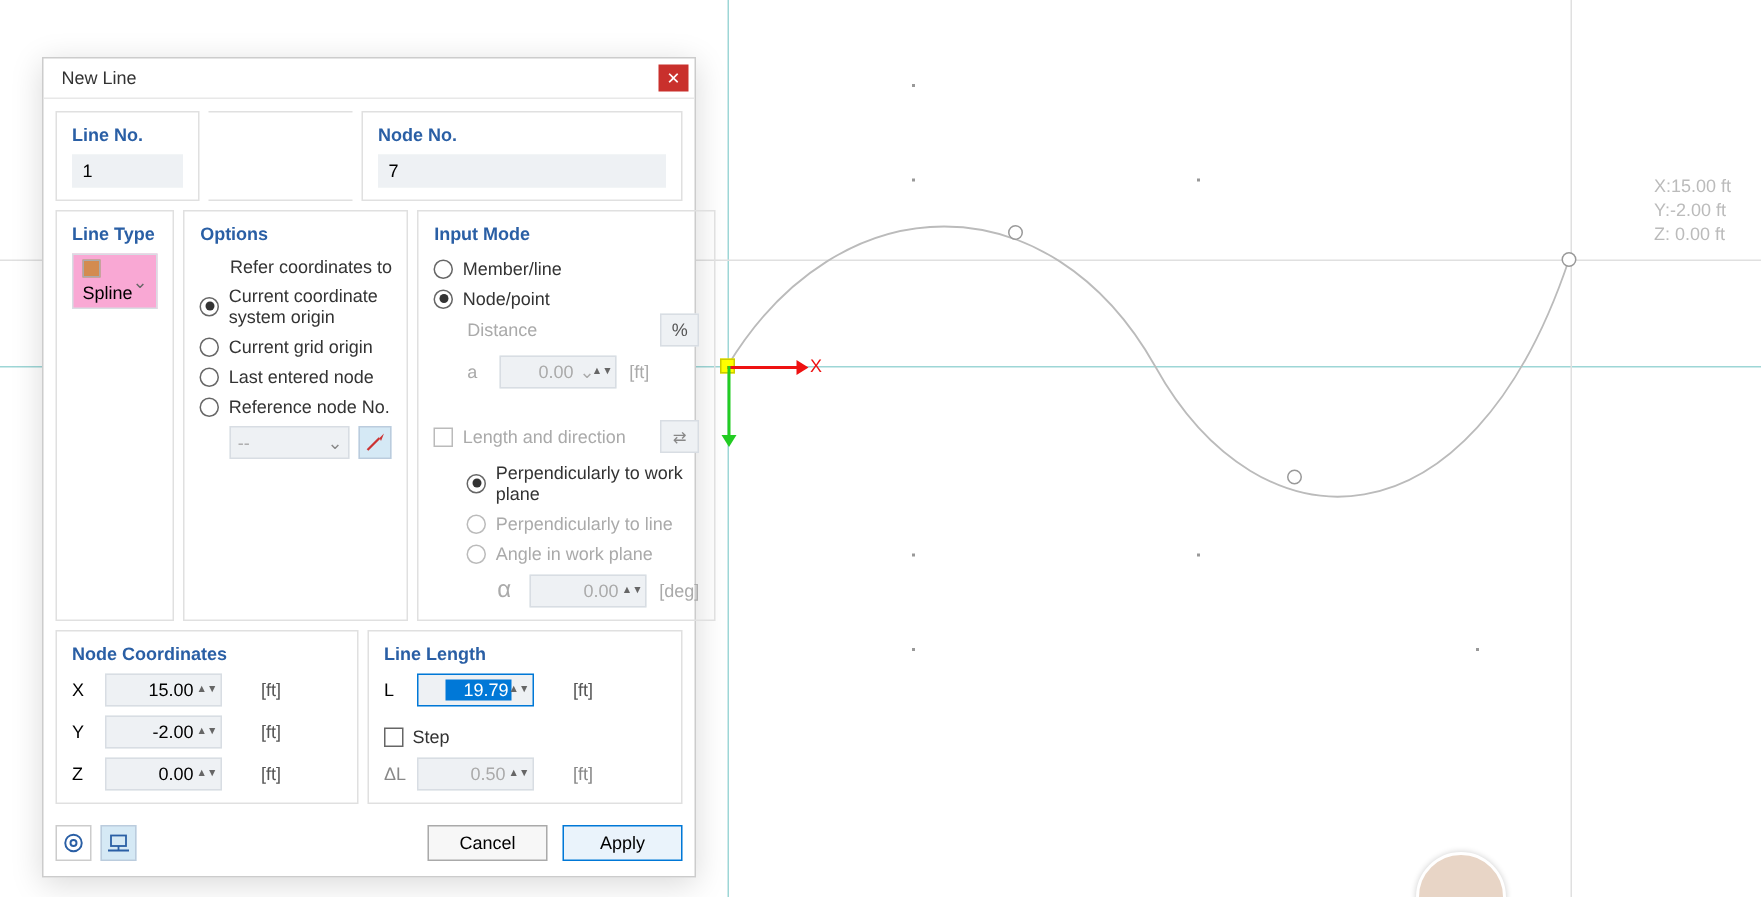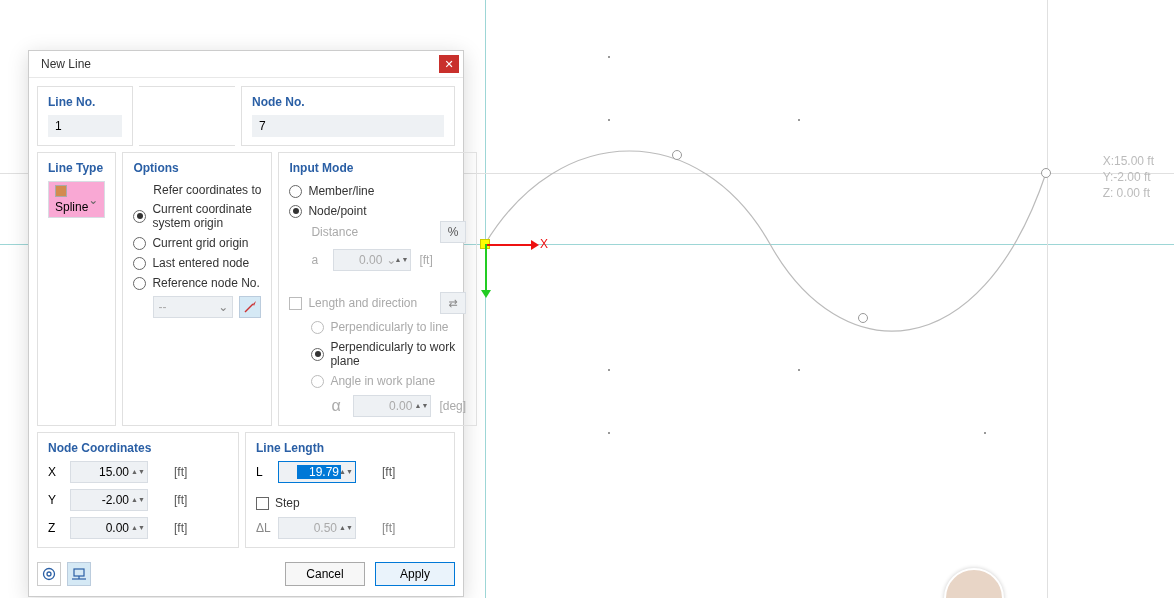--- a/index.html
+++ b/index.html
@@ -8,34 +8,34 @@
   
   .canvas {
     position: absolute; left: 0; top: 0; width: 1174px; height: 598px;
     background: #fff;
   }
   .canvas .dot { position:absolute; width:2px; height:2px; background:#999; }
   .canvas .axis-h { position:absolute; left:0; right:0; top:244px; height:1px; background:#9dd6d6; }
   .canvas .axis-v { position:absolute; top:0; bottom:0; left:485px; width:1px; background:#9dd6d6; }
   .canvas .axis-v2 { position:absolute; top:0; bottom:0; left:1047px; width:1px; background:#e0e0e0; }
   .canvas .axis-h2 { position:absolute; left:0; right:0; top:173px; height:1px; background:#e0e0e0; }
-  .coords { position:absolute; right:20px; top:116px; font-family: "Consolas", monospace; color:#bbb; font-size:12px; line-height:16px;margin-top:37px; }
+  .coords { position:absolute; right:20px; top:116px; font-family: "Consolas", monospace; color:#bbb; font-size:12px; line-height:16px; }
   .origin-arrow-x { position:absolute; left:485px; top:244px; width:50px; height:2px; background:#e11; }
   .origin-arrow-x::after { content:""; position:absolute; right:-4px; top:-4px; border-left:8px solid #e11; border-top:5px solid transparent; border-bottom:5px solid transparent; }
   .origin-arrow-y { position:absolute; left:485px; top:244px; width:2px; height:50px; background:#2c2; }
   .origin-arrow-y::after { content:""; position:absolute; bottom:-4px; left:-4px; border-top:8px solid #2c2; border-left:5px solid transparent; border-right:5px solid transparent; }
   .axis-label-x { position:absolute; left:540px; top:237px; color:#e11; font-size:12px; }
   .origin-square { position:absolute; left:480px; top:239px; width:10px; height:10px; background:#ff0; border:1px solid #cc0; }
   .handle { position:absolute; width:10px; height:10px; border-radius:50%; background:#fff; border:1px solid #999; }
   .spline-path { position:absolute; left:0; top:0; pointer-events:none; }
 
   
   .dialog {
     position:absolute; left:28px; top:38px; width:436px;
-    background:#fff; border:1px solid #ccc; box-shadow:0 4px 20px rgba(0,0,0,0.15);margin-top:12px;
+    background:#fff; border:1px solid #ccc; box-shadow:0 4px 20px rgba(0,0,0,0.15);
   }
   .dialog-title {
     display:flex; align-items:center; justify-content:space-between;
     padding:4px 4px 4px 12px; font-size:12px; color:#333;
     border-bottom:1px solid #e8e8e8;
   }
   .dialog-close { width:20px; height:18px; background:#c9302c; color:#fff; font-size:11px; display:flex; align-items:center; justify-content:center; cursor:pointer; }
   .dialog-body { display:flex; flex-direction:column; gap:6px; padding:8px; }
   .dialog-row { display:flex; gap:6px;border-radius:28px; }
   .panel {
@@ -215,27 +215,27 @@
             </div>
             <span class="unit" style="color:#aaa">[ft]</span>
           </div>
         </div>
 
         <div class="option-row dim" style="margin-top:18px;">
           <span class="checkbox dim"></span>
           <span>Length and direction</span>
           <span class="swap-btn" style="margin-left:auto">⇄</span>
         </div>
+        <div class="option-row" style="padding-left:22px">
+          <span class="radio checked"></span>
+          <span>Perpendicularly to work plane</span>
+        </div>
         <div class="option-row dim" style="padding-left:22px">
           <span class="radio dim"></span>
           <span>Perpendicularly to line</span>
-        </div>
-        <div class="option-row" style="padding-left:22px">
-          <span class="radio checked"></span>
-          <span>Perpendicularly to work plane</span>
         </div>
         <div class="option-row dim" style="padding-left:22px">
           <span class="radio dim"></span>
           <span>Angle in work plane</span>
         </div>
         <div style="display:flex; align-items:center; gap:8px; padding-left:42px; margin-top:4px;">
           <span style="width:14px; color:#aaa">α</span>
           <div class="spin-input">
             <div class="field">
               <span class="val" style="color:#aaa">0.00</span>

